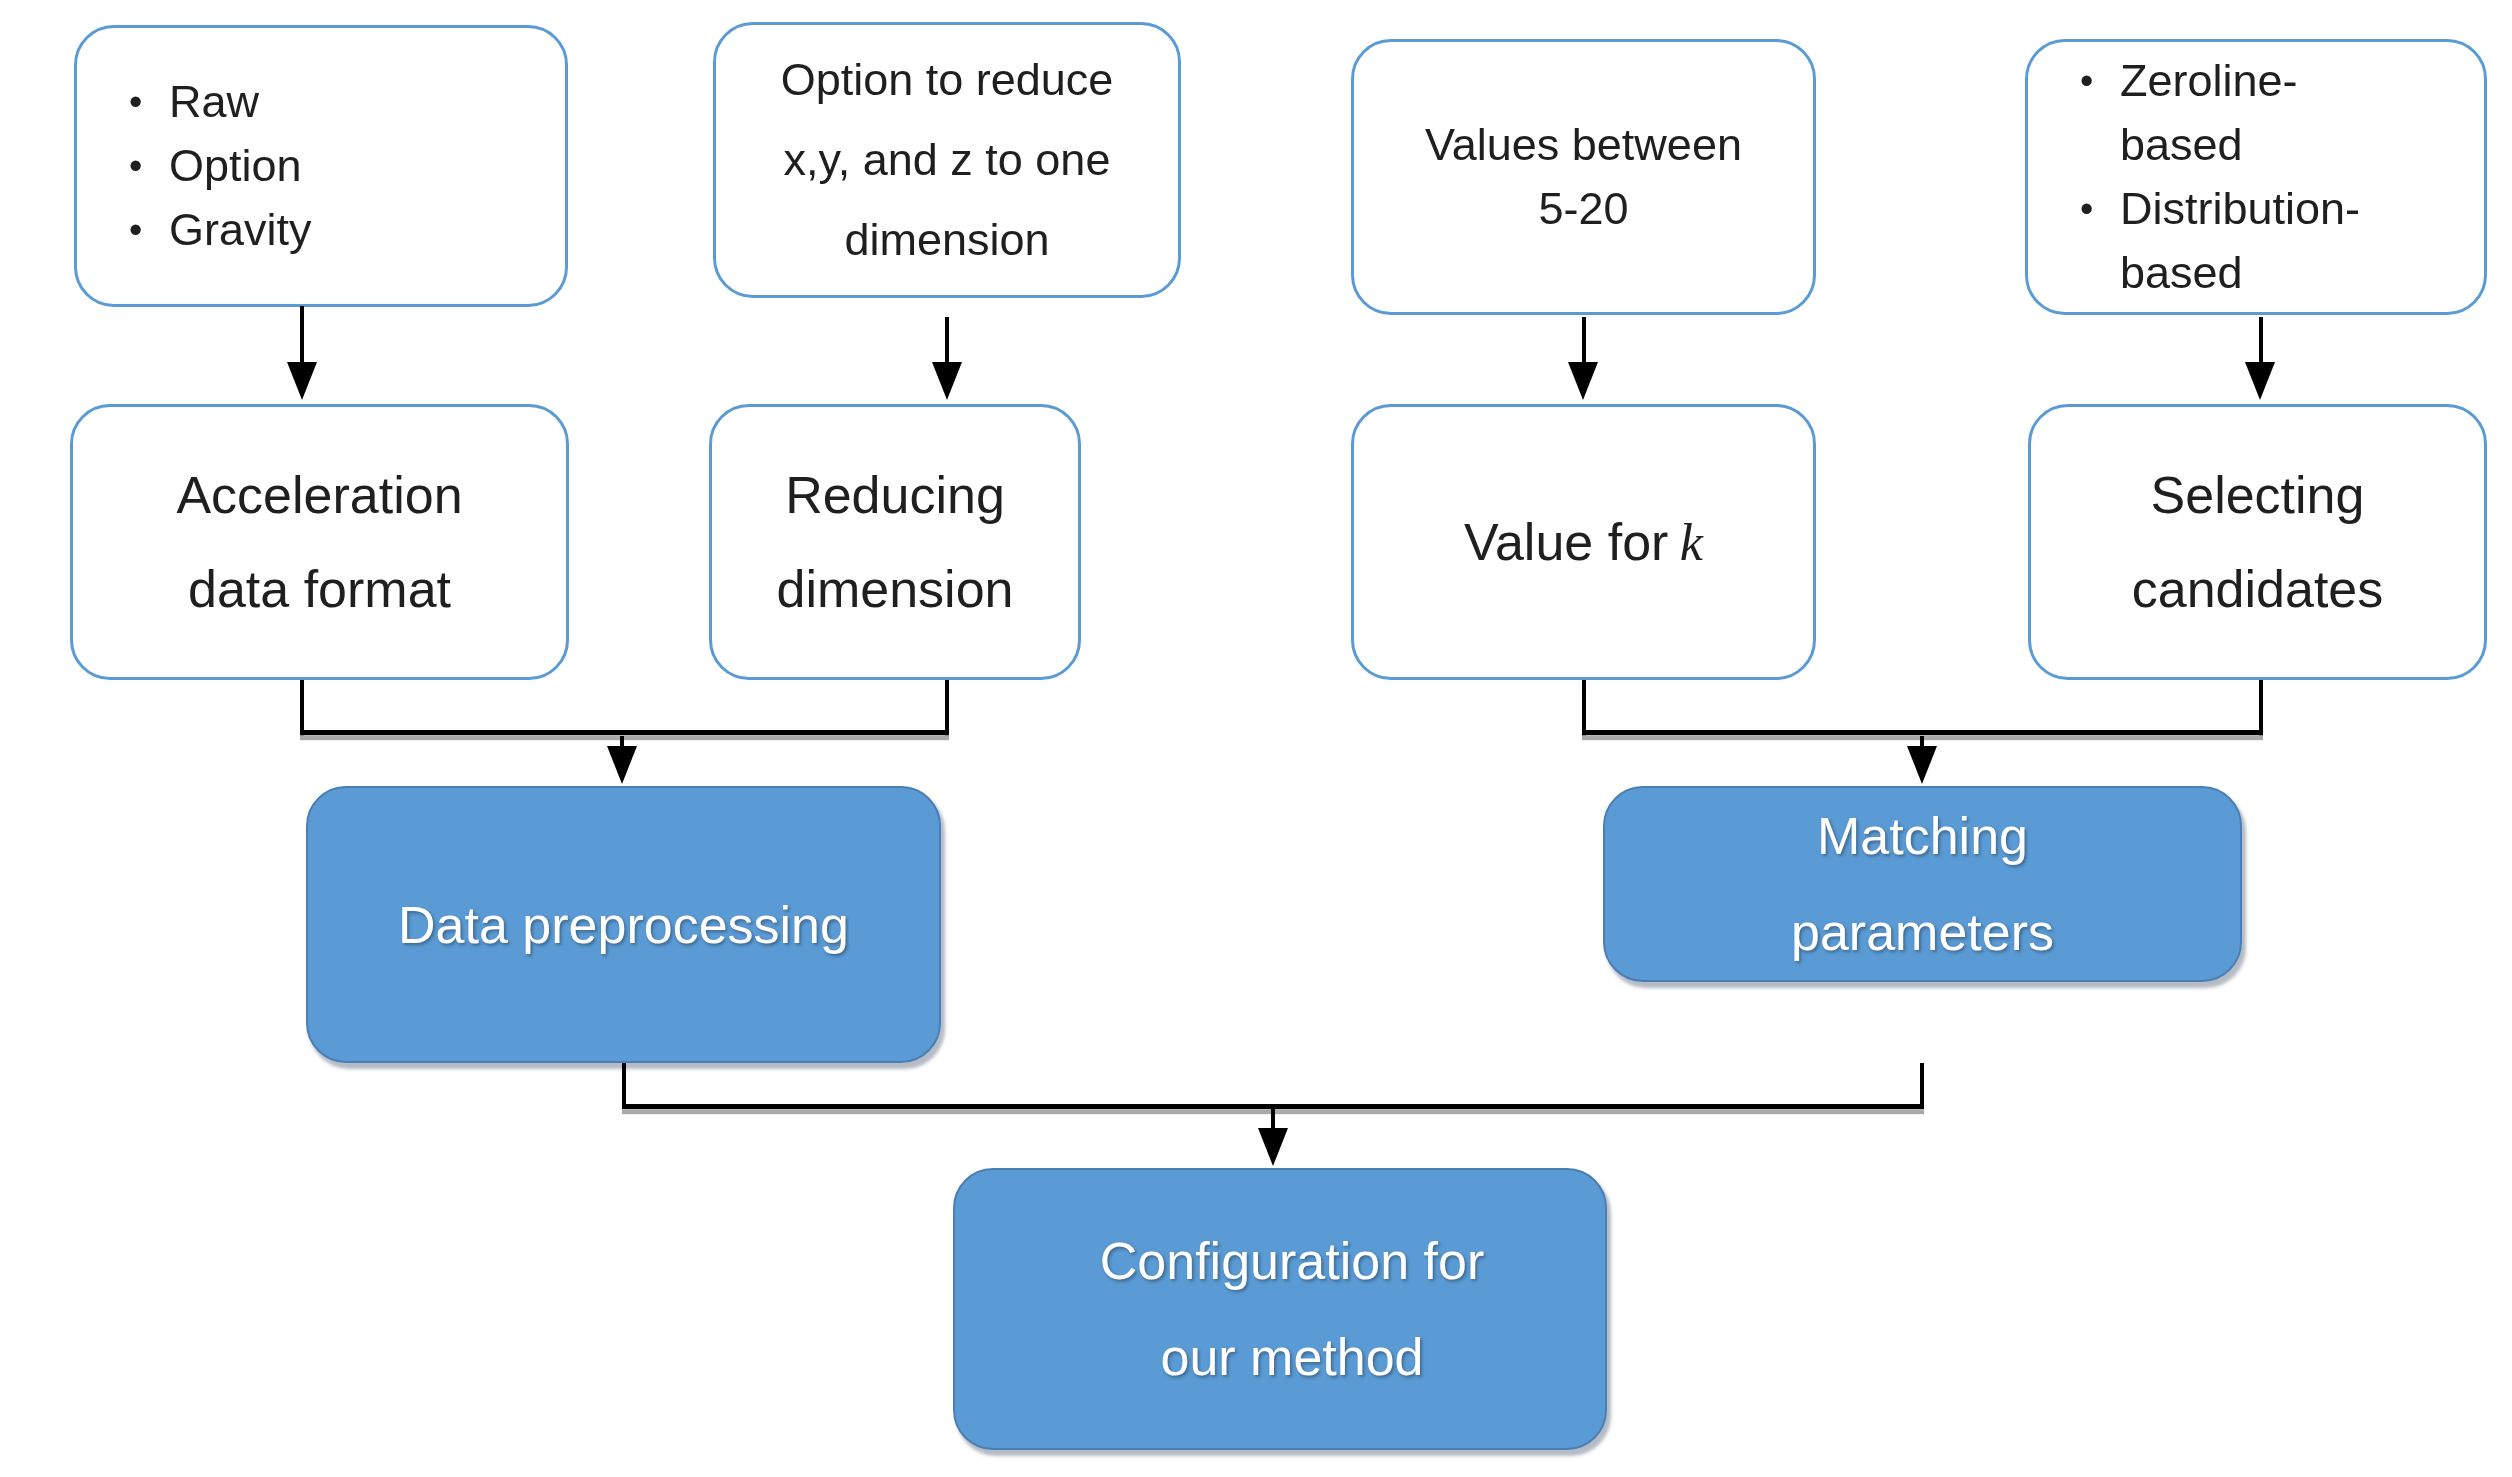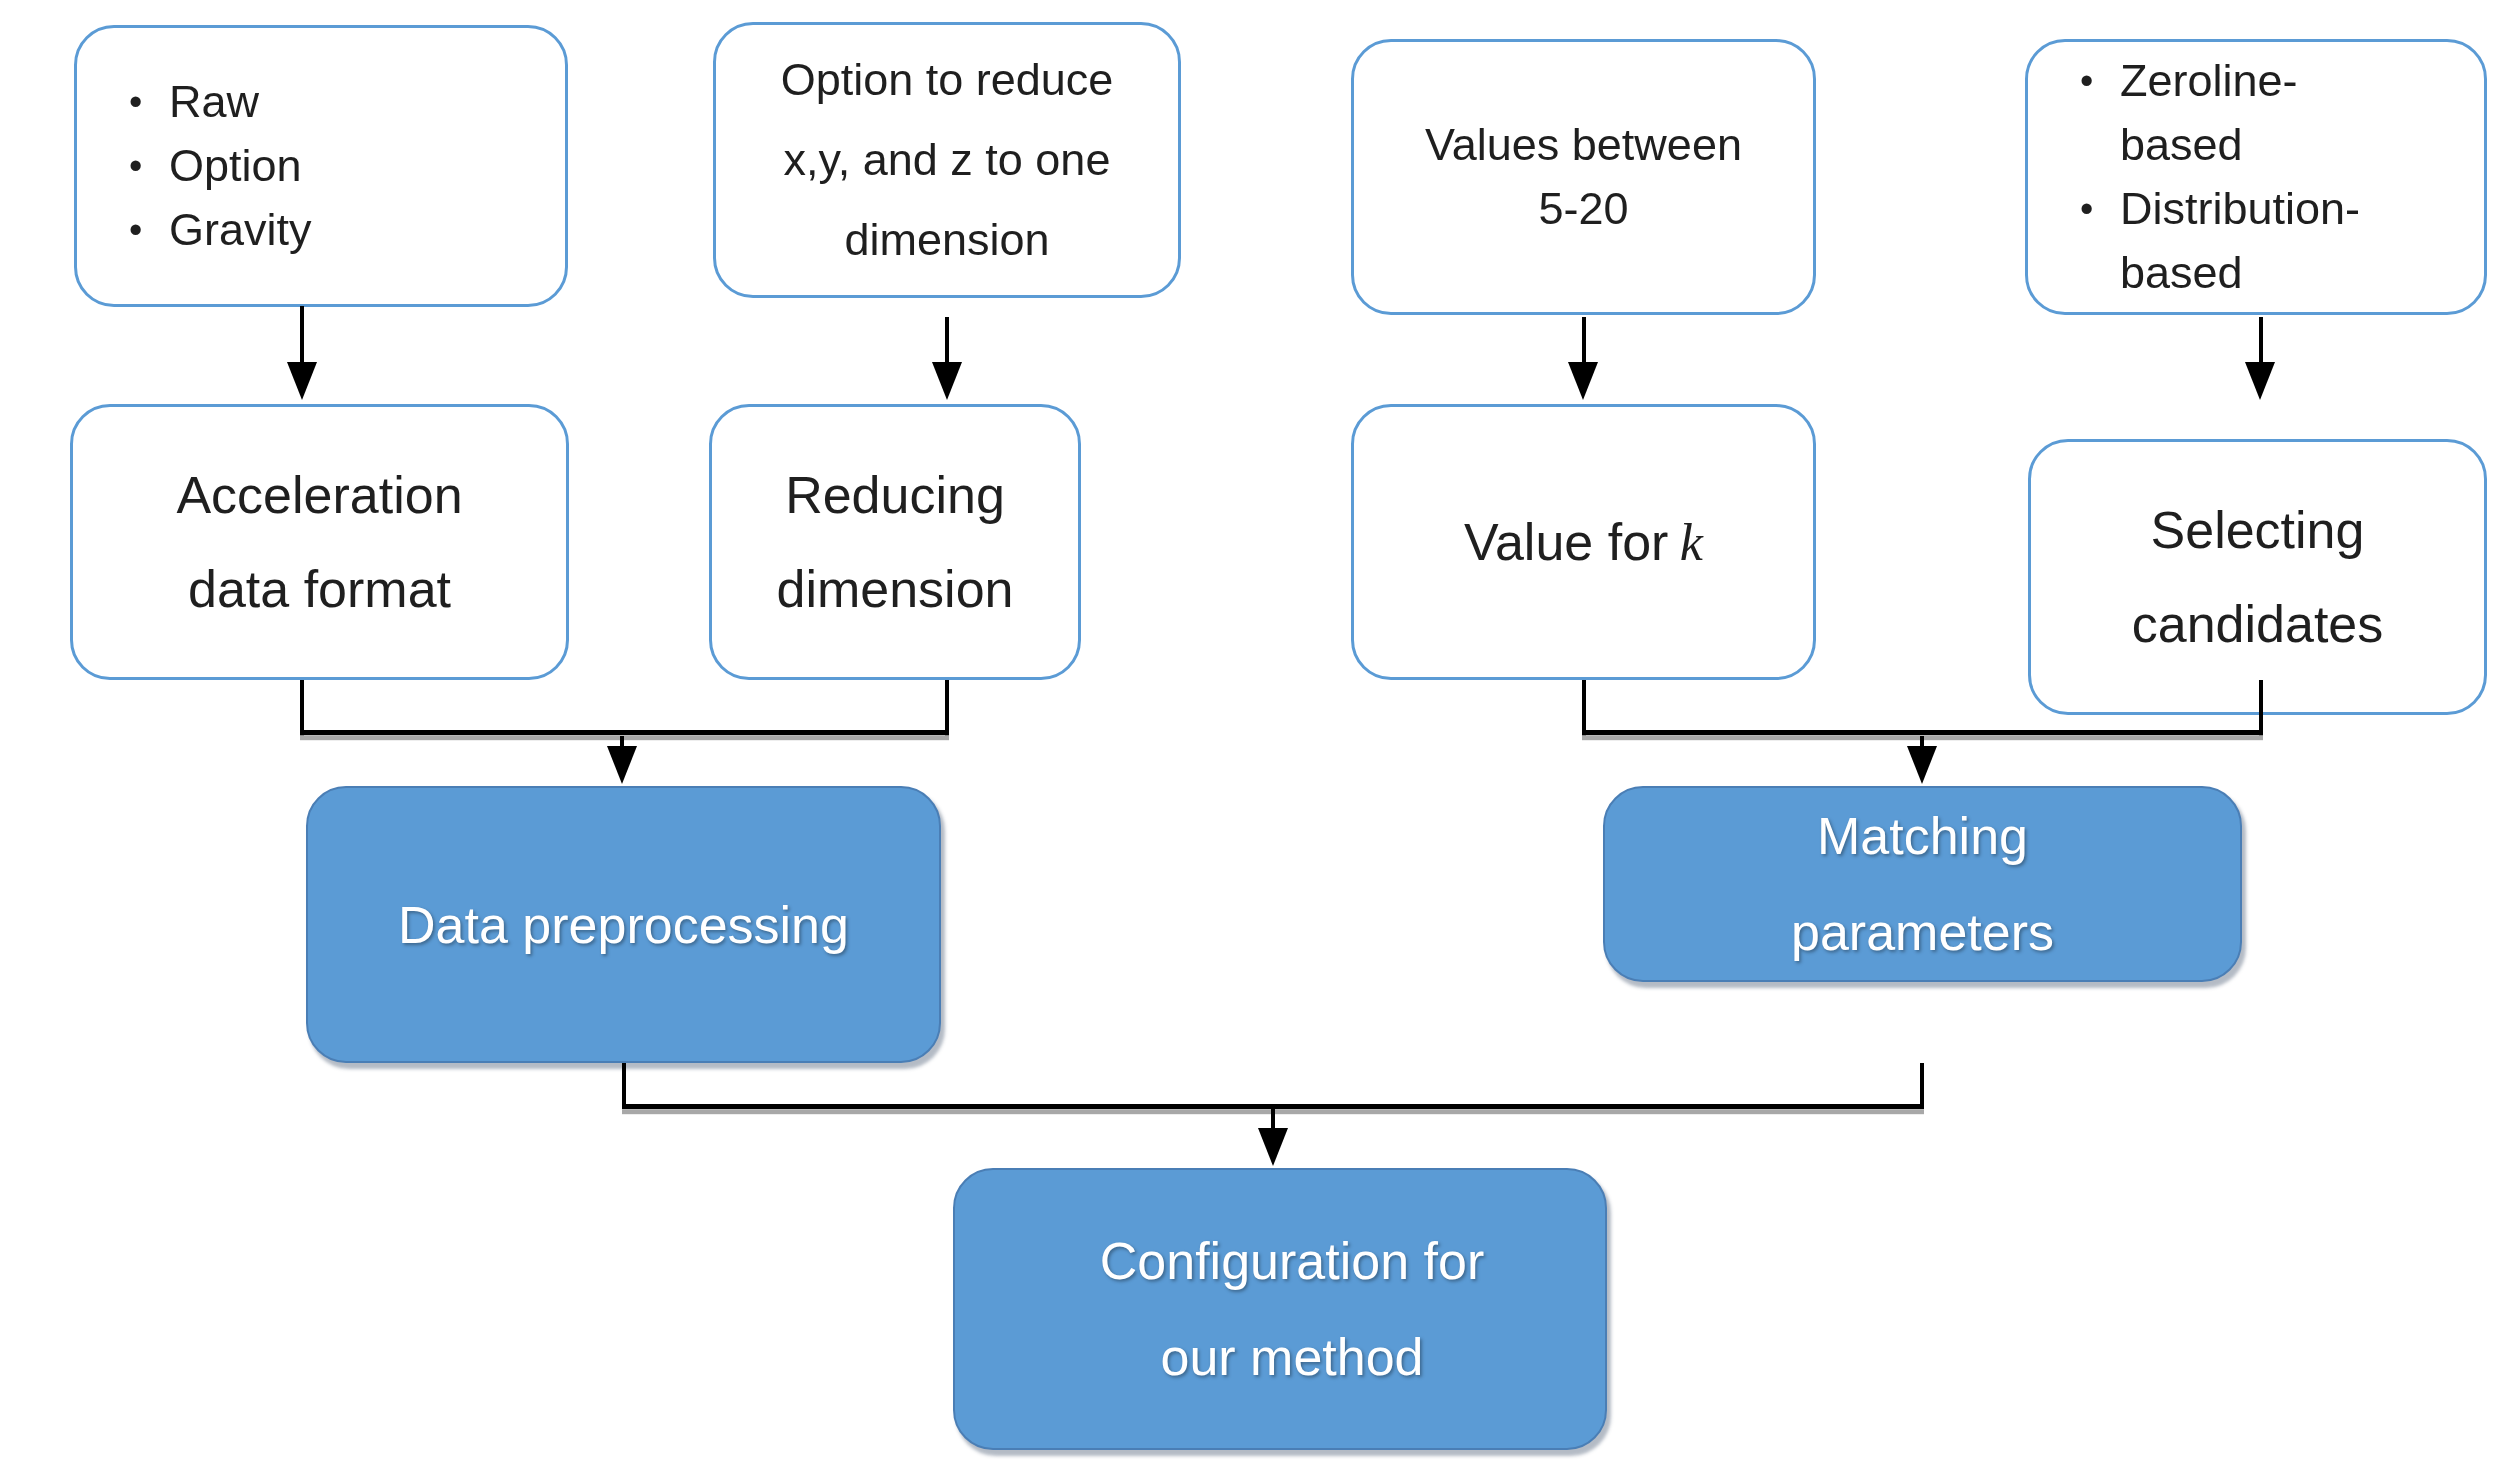--- a/index.html
+++ b/index.html
@@ -128,21 +128,21 @@
 
   <div class="node step" style="left:709px;top:404px;width:372px;height:276px;">
     <div>Reducing</div>
     <div>dimension</div>
   </div>
 
   <div class="node step" style="left:1351px;top:404px;width:465px;height:276px;">
     <div><span>Value for</span><span class="var">k</span></div>
   </div>
 
-  <div class="node step" style="left:2028px;top:404px;width:459px;height:276px;margin-top:35px;">
+  <div class="node step" style="left:2028px;top:404px;width:459px;height:276px;">
     <div>Selecting</div>
     <div>candidates</div>
   </div>
 
   <div class="vline" style="left:300px;top:680px;height:56px;"></div>
   <div class="vline" style="left:945px;top:680px;height:56px;"></div>
   <div class="hline" style="left:300px;top:730px;width:649px;"></div>
   <div class="vline" style="left:620px;top:736px;height:17.5px;"></div>
   <div class="arrowhead" style="left:607px;top:746px;"></div>
 

